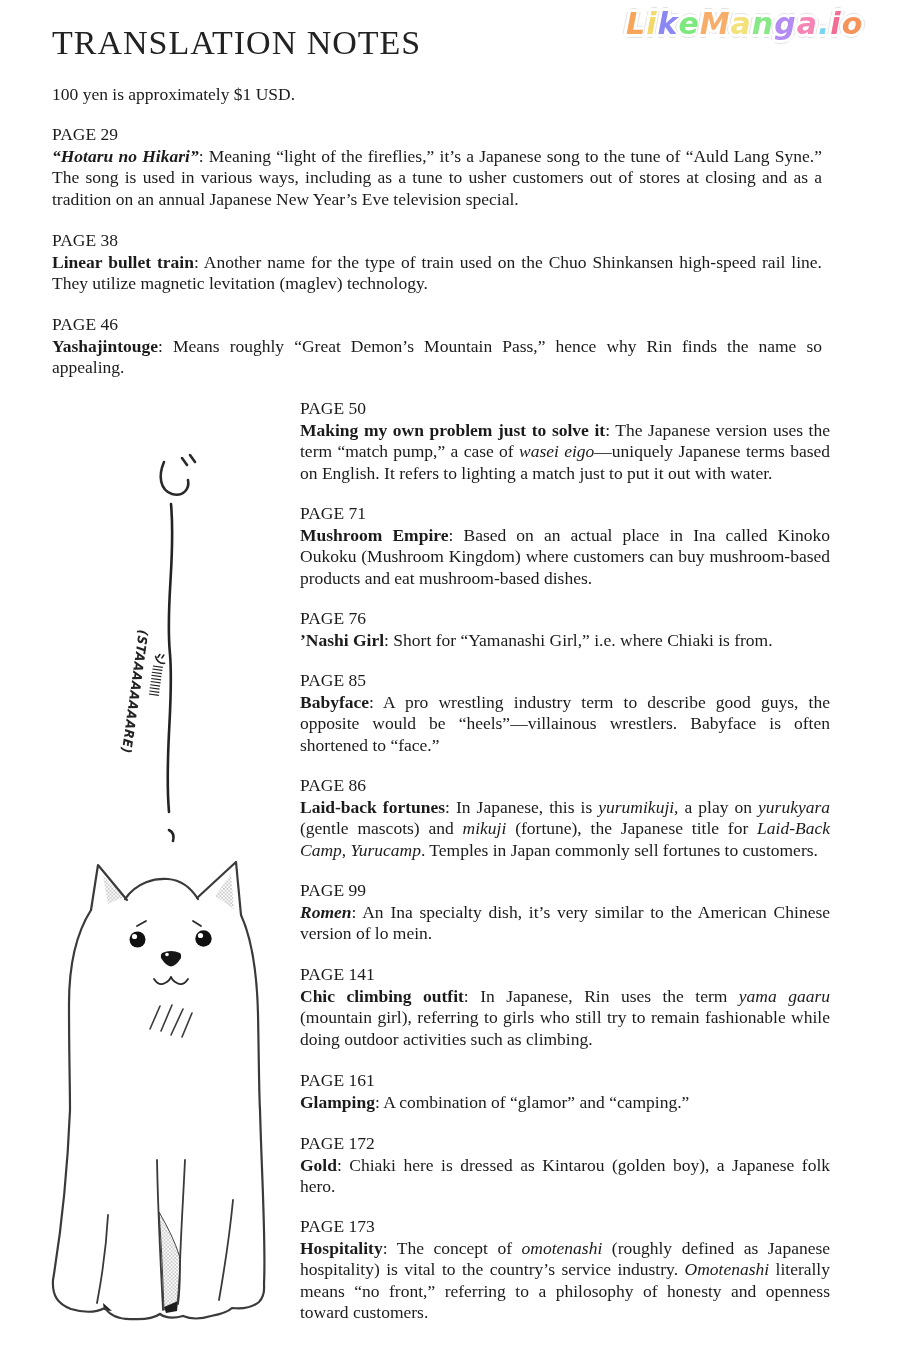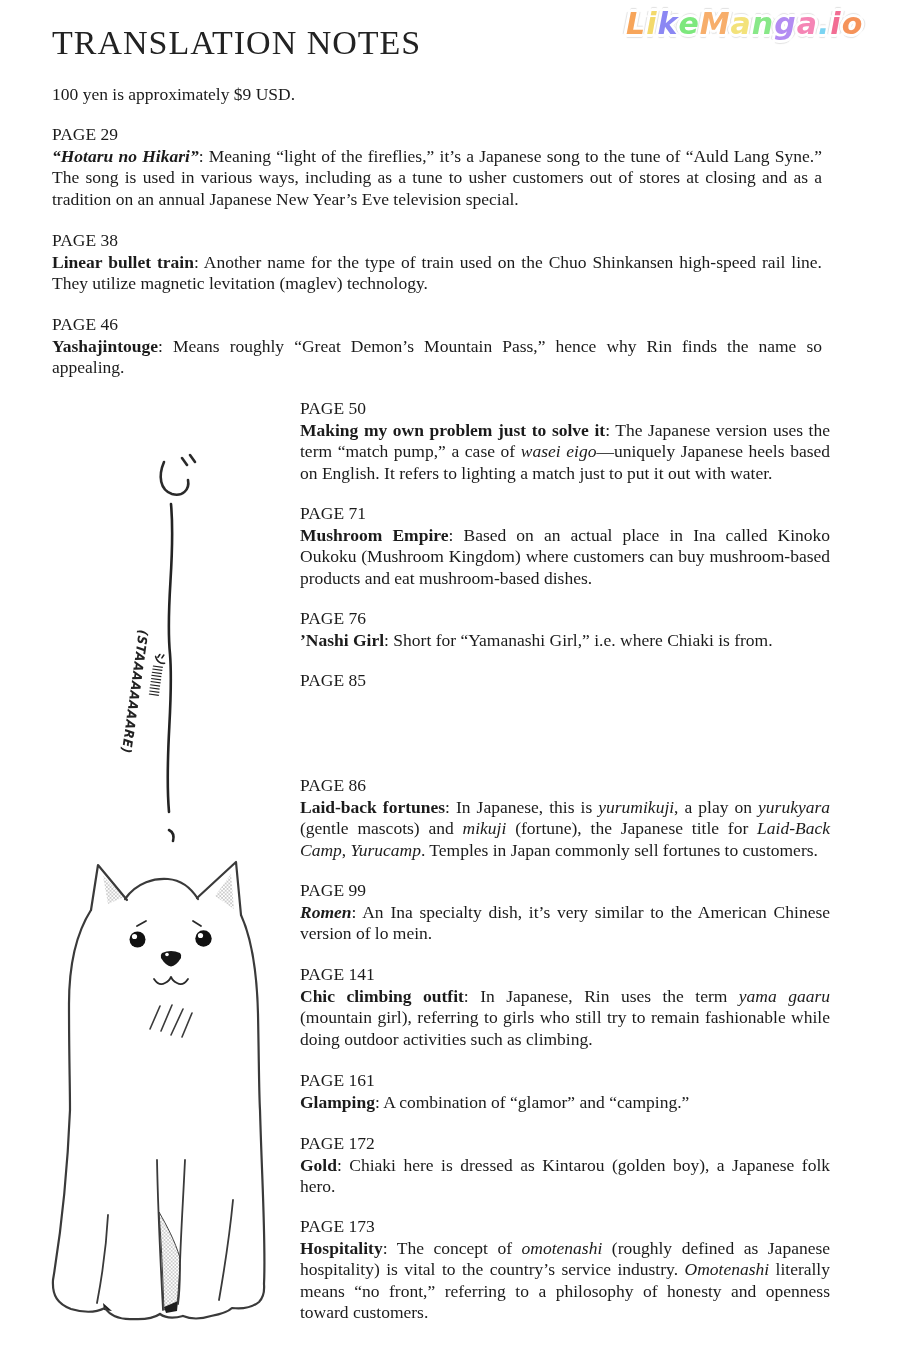--- a/index.html
+++ b/index.html
@@ -45,49 +45,50 @@
       <span class="wl" style="color: rgb(243, 226, 122);">a</span>
       <span class="wl" style="color: rgb(136, 232, 136);">n</span>
       <span class="wl" style="color: rgb(179, 140, 242);">g</span>
       <span class="wl" style="color: rgb(245, 133, 181);">a</span>
       <span class="wl" style="color: rgb(123, 212, 242);">.</span>
       <span class="wl" style="color: rgb(242, 109, 147);">i</span>
       <span class="wl" style="color: rgb(245, 147, 90);">o</span>
     </div>
 
   <div class="title">TRANSLATION NOTES</div>
-  <div class="intro">100 yen is approximately $9 USD.</div>
+  <div class="intro">100 yen is approximately $1 USD.</div>
 
   <div class="note wide" style="top:124px">
     <div class="plabel">PAGE 29</div>
     <p class="ptext"><span style="font-weight: bold; font-style: italic; margin-top: 32px;">“Hotaru no Hikari”</span><span>: Meaning “light of the fireflies,” it’s a Japanese song to the tune of “Auld Lang Syne.” The song is used in various ways, including as a tune to usher customers out of stores at closing and as a tradition on an annual Japanese New Year’s Eve television special.</span></p>
   </div>
   <div class="note wide" style="top:230px">
     <div class="plabel">PAGE 38</div>
     <p class="ptext"><span style="font-weight: bold;">Linear bullet train</span><span>: Another name for the type of train used on the Chuo Shinkansen high-speed rail line. They utilize magnetic levitation (maglev) technology.</span></p>
   </div>
   <div class="note wide" style="top:314px">
     <div class="plabel">PAGE 46</div>
     <p class="ptext"><span style="font-weight: bold;">Yashajintouge</span><span>: Means roughly “Great Demon’s Mountain Pass,” hence why Rin finds the name so appealing.</span></p>
   </div>
 
   <div class="note" style="top:398px">
     <div class="plabel">PAGE 50</div>
-    <p class="ptext"><span style="font-weight: bold;">Making my own problem just to solve it</span><span>: The Japanese version uses the term “match pump,” a case of </span><span style="font-style: italic;">wasei eigo</span><span>—uniquely Japanese heels based on English. It refers to lighting a match just to put it out with water.</span></p>
+    <p class="ptext"><span style="font-weight: bold;">Making my own problem just to solve it</span><span>: The Japanese version uses the term “match pump,” a case of </span><span style="font-style: italic;">wasei eigo</span><span>—uniquely Japanese terms based on English. It refers to lighting a match just to put it out with water.</span></p>
   </div>
   <div class="note" style="top:503px">
     <div class="plabel">PAGE 71</div>
     <p class="ptext"><span style="font-weight: bold;">Mushroom Empire</span><span>: Based on an actual place in Ina called Kinoko Oukoku (Mushroom Kingdom) where customers can buy mushroom-based products and eat mushroom-based dishes.</span></p>
   </div>
   <div class="note" style="top:608px">
     <div class="plabel">PAGE 76</div>
     <p class="ptext"><span style="font-weight: bold;">’Nashi Girl</span><span>: Short for “Yamanashi Girl,” i.e. where Chiaki is from.</span></p>
   </div>
   <div class="note" style="top:670px">
     <div class="plabel">PAGE 85</div>
+    <p class="ptext"><span style="font-weight: bold;">Babyface</span><span>: A pro wrestling industry term to describe good guys, the opposite would be “heels”—villainous wrestlers. Babyface is often shortened to “face.”</span></p>
   </div>
   <div class="note" style="top:775px">
     <div class="plabel">PAGE 86</div>
     <p class="ptext"><span style="font-weight: bold;">Laid-back fortunes</span><span>: In Japanese, this is </span><span style="font-style: italic;">yurumikuji</span><span>, a play on </span><span style="font-style: italic;">yurukyara</span><span> (gentle mascots) and </span><span style="font-style: italic;">mikuji</span><span> (fortune), the Japanese title for </span><span style="font-style: italic;">Laid-Back Camp</span><span>, </span><span style="font-style: italic;">Yurucamp</span><span>. Temples in Japan commonly sell fortunes to customers.</span></p>
   </div>
   <div class="note" style="top:880px">
     <div class="plabel">PAGE 99</div>
     <p class="ptext"><span style="font-weight: bold; font-style: italic;">Romen</span><span>: An Ina specialty dish, it’s very similar to the American Chinese version of lo mein.</span></p>
   </div>
   <div class="note" style="top:964px">

